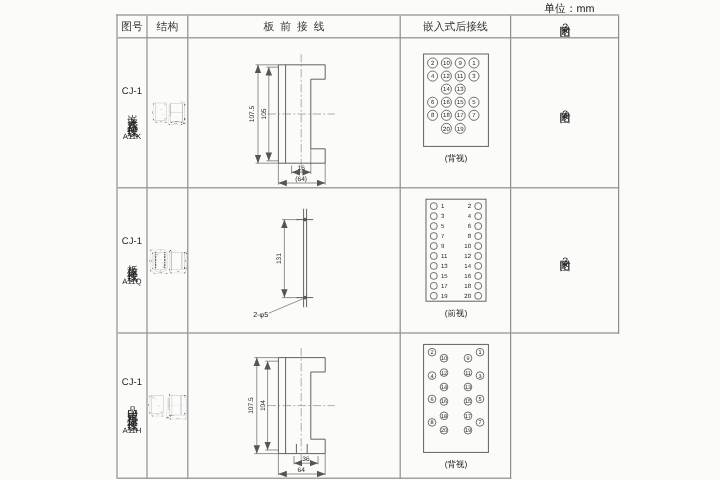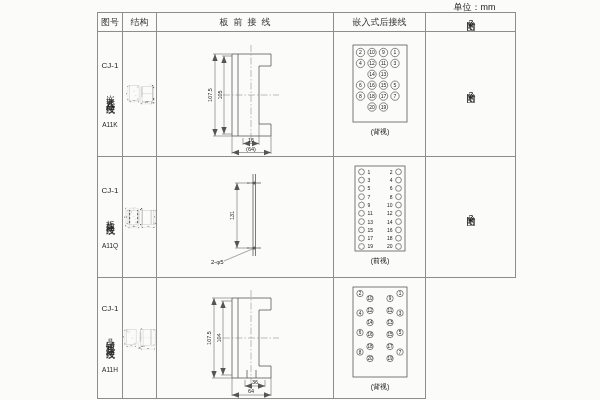--- a/index.html
+++ b/index.html
@@ -9,21 +9,21 @@
               font-size:9px;color:#222;}
   #tbl{position:absolute;left:97px;top:12px;display:grid;
        grid-template-columns:25px 34px 177px 92px 90px;
        grid-template-rows:19px 125px 121px 121px;
        border-top:1px solid #8d8d8d;border-left:1px solid #8d8d8d;}
   .cell{border-right:1px solid #8d8d8d;border-bottom:1px solid #8d8d8d;
         position:relative;overflow:hidden;display:flex;align-items:center;justify-content:center;}
   .hdr{font-size:9px;color:#333;white-space:nowrap;}
   .hdr-wide{letter-spacing:5px;padding-left:5px;}
   .vtext{writing-mode:vertical-rl;text-orientation:upright;font-size:9px;letter-spacing:2px;color:#222;}
-  .structure{flex-direction:column;gap:18px;}
+  .structure{flex-direction:column;gap:8px;}
   .model{font-size:8px;}
   .code{font-size:6.5px;margin-top:3px;}
   svg{display:block;}
   svg text{fill:#222;stroke:none;font-family:"Liberation Sans",sans-serif;}
   .st *{fill:none;stroke:#5b5b5b;stroke-width:.8;}
   .st .fillmark{fill:#5b5b5b;stroke:none;}
   .dim line{stroke:#5b5b5b;stroke-width:.55;}
   .dim text{font-size:6px;}
   .dim .sm{font-size:5.5px;}
   .ext{stroke:#5b5b5b;stroke-width:.45;}

